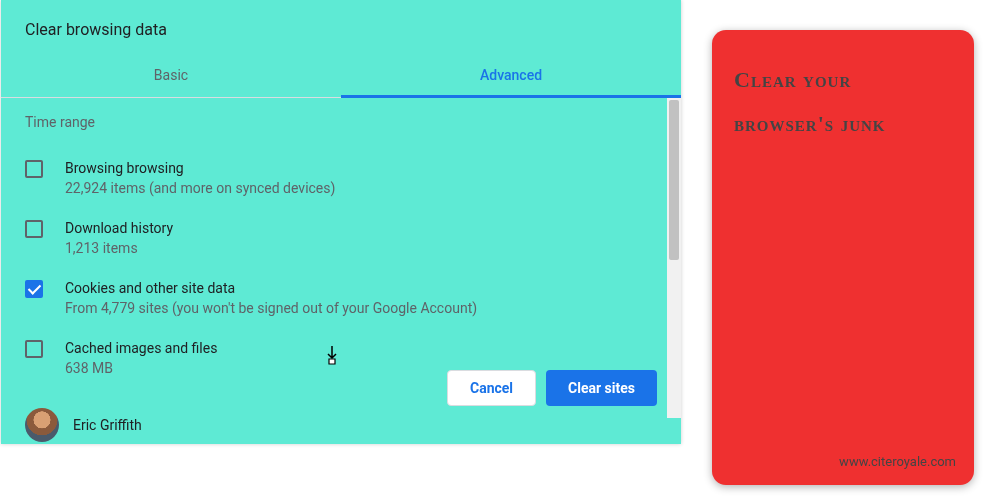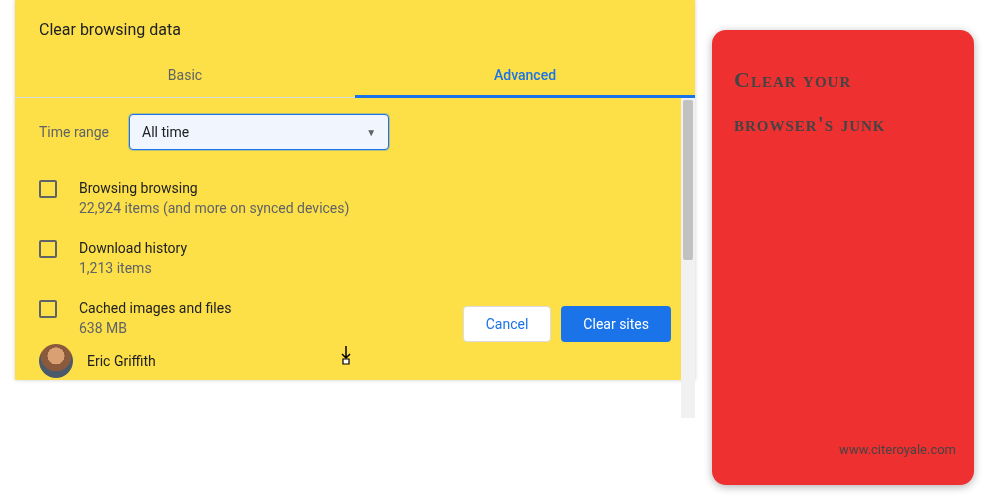--- a/index.html
+++ b/index.html
@@ -1,17 +1,17 @@
 <!DOCTYPE html>
 <html><head>
 <meta charset="utf-8">
 <style>
 * { box-sizing: border-box; margin: 0; padding: 0; }
 body { font-family: Roboto, Arial, sans-serif; background: #fff; width: 1000px; height: 500px; position: relative; overflow: hidden; }
-.dialog { position: absolute; left: 15px; top: 0; width: 680px; height: 380px; background: #fde047; box-shadow: 0 0 4px rgba(0,0,0,0.2); }
+.dialog { position: absolute; left: 1px; top: 0; width: 680px; height: 444px; background: #5eead4; box-shadow: 0 0 4px rgba(0,0,0,0.2); }
 .dialog-title { font-size: 16px; color: #202124; padding: 20px 24px 16px; font-weight: 400; }
 .tabs { display: flex; border-bottom: 1px solid #dadce0; }
 .tab { flex: 1; text-align: center; padding: 12px 0 14px; font-size: 14px; color: #5f6368; cursor: pointer; position: relative; }
 .tab.active { color: #1a73e8; font-weight: 500; }
 .tab.active::after { content: ""; position: absolute; left: 0; right: 0; bottom: -1px; height: 3px; background: #1a73e8; }
 .body { position: relative; padding: 16px 24px 0; height: 320px; overflow: hidden; }
 .time-row { display: flex; align-items: center; gap: 20px; margin-bottom: 18px; }
 .time-label { font-size: 14px; color: #5f6368; }
 .select { display: flex; align-items: center; justify-content: space-between; width: 260px; height: 36px; padding: 0 12px; border: 1px solid #1a73e8; border-radius: 4px; background: #f0f5fe; font-size: 14px; color: #202124; cursor: pointer; box-shadow: 0 0 0 1px rgba(26,115,232,0.3); }
 .select .caret { color: #5f6368; font-size: 10px; }
@@ -19,66 +19,69 @@
 .cb { width: 18px; height: 18px; border: 2px solid #5f6368; border-radius: 2px; flex-shrink: 0; margin-top: 2px; cursor: pointer; position: relative; }
 .cb.checked { background: #1a73e8; border-color: #1a73e8; }
 .cb.checked::after { content: ""; position: absolute; left: 4px; top: 0px; width: 5px; height: 10px; border: solid #fff; border-width: 0 2px 2px 0; transform: rotate(45deg); }
 .item-text { flex: 1; }
 .item-title { font-size: 14px; color: #202124; line-height: 20px; }
 .item-sub { font-size: 14px; color: #5f6368; line-height: 20px; }
 .scrollbar { position: absolute; right: 0; top: 0; width: 14px; height: 100%; background: #f1f1f1; }
 .thumb { position: absolute; left: 2px; top: 2px; width: 10px; height: 160px; background: #c1c1c1; border-radius: 2px; }
 .cursor { position: absolute; left: 322px; top: 344px; font-size: 18px; color: #000; pointer-events: none; }
 .footer { position: absolute; bottom: 38px; right: 24px; display: flex; gap: 10px; }
-.btn { height: 36px; padding: 0 22px; border-radius: 4px; font-size: 14px; font-weight: 400; cursor: pointer; display: flex; align-items: center; }
+.btn { height: 36px; padding: 0 22px; border-radius: 4px; font-size: 14px; font-weight: 700; cursor: pointer; display: flex; align-items: center; }
 .btn-cancel { background: #fff; color: #1a73e8; border: 1px solid #dadce0; }
 .btn-primary { background: #1a73e8; color: #fff; border: none; }
 .author { position: absolute; left: 24px; bottom: 2px; display: flex; align-items: center; gap: 14px; }
 .avatar { width: 34px; height: 34px; border-radius: 50%; background: radial-gradient(circle at 50% 35%, #d9a074 0 30%, #8b5a3c 31% 55%, #4a5a6b 56% 100%); }
 .author-name { font-size: 14px; color: #202124; }
 .sidecard { position: absolute; left: 712px; top: 30px; width: 262px; height: 455px; background: #ef3030; border-radius: 14px; padding: 28px 22px; box-shadow: 0 2px 8px rgba(0,0,0,0.3); }
 .side-title { font-family: Georgia, 'Times New Roman', serif; font-variant: small-caps; font-size: 22px; line-height: 44px; color: #444; font-weight: 600; letter-spacing: 1px; }
-.side-url { position: absolute; right: 18px; bottom: 28px; font-size: 13px; color: #444; margin-top: 12px; }
+.side-url { position: absolute; right: 18px; bottom: 16px; font-size: 13px; color: #444; margin-top: 12px; }
 </style>
 </head>
 <body>
 
 <div class="dialog">
   <div class="dialog-title">Clear browsing data</div>
 
   <div class="tabs">
     <div class="tab">Basic</div>
     <div class="tab active">Advanced</div>
   </div>
 
   <div class="body">
     <div class="time-row">
       <span class="time-label">Time range</span>
-      <div class="select">
-        <span>All time</span>
-        <span class="caret">▼</span>
-      </div>
     </div>
 
     <div class="item">
       <div class="cb"></div>
       <div class="item-text">
         <div class="item-title">Browsing browsing</div>
         <div class="item-sub">22,924 items (and more on synced devices)</div>
       </div>
     </div>
 
     <div class="item">
       <div class="cb"></div>
       <div class="item-text">
         <div class="item-title">Download history</div>
         <div class="item-sub">1,213 items</div>
       </div>
     </div>
 
+    <div class="item">
+      <div class="cb checked"></div>
+      <div class="item-text">
+        <div class="item-title">Cookies and other site data</div>
+        <div class="item-sub">From 4,779 sites (you won't be signed out of your Google Account)</div>
+      </div>
+    </div>
 
     <div class="item">
       <div class="cb"></div>
       <div class="item-text">
         <div class="item-title">Cached images and files</div>
         <div class="item-sub">638 MB</div>
       </div>
     </div>
 
     <div class="item">

